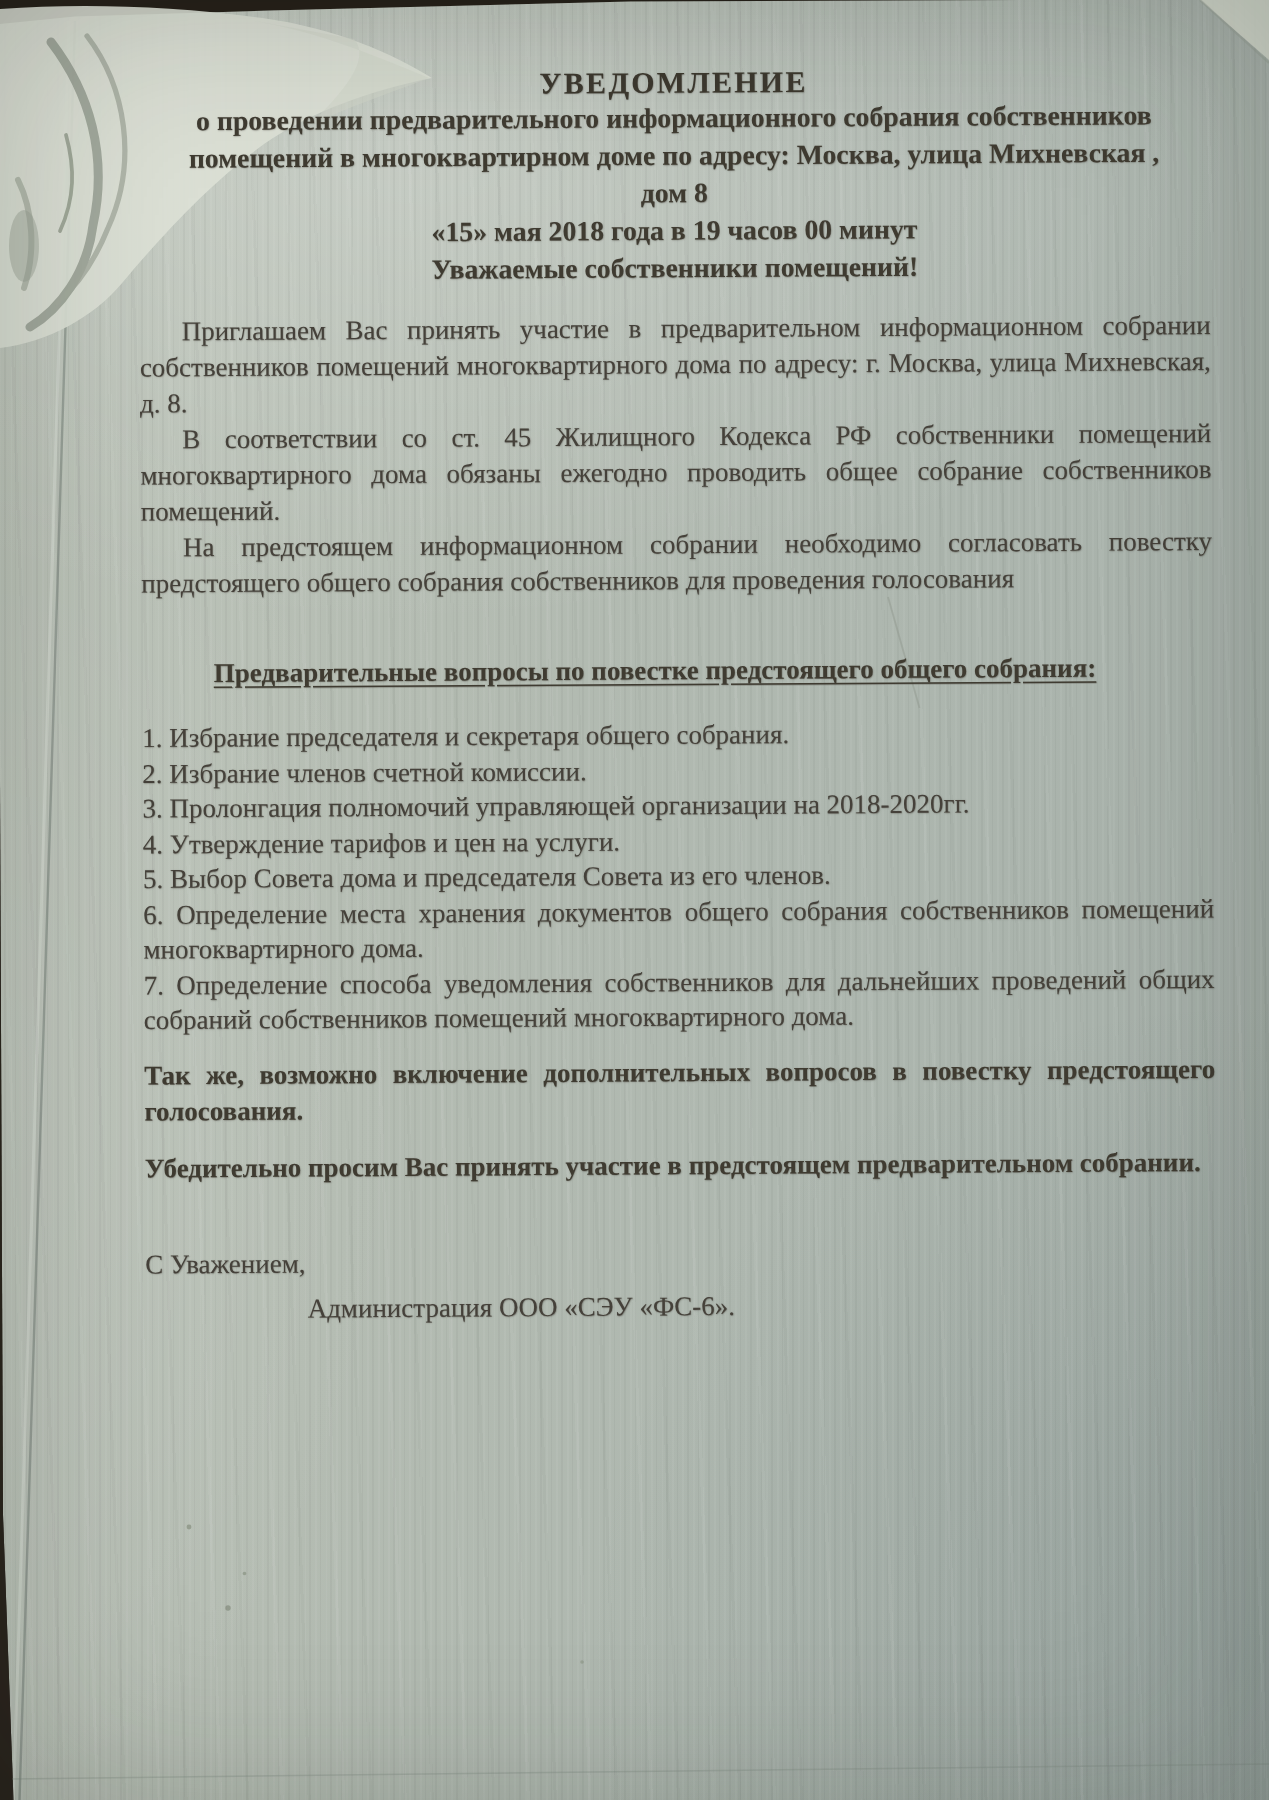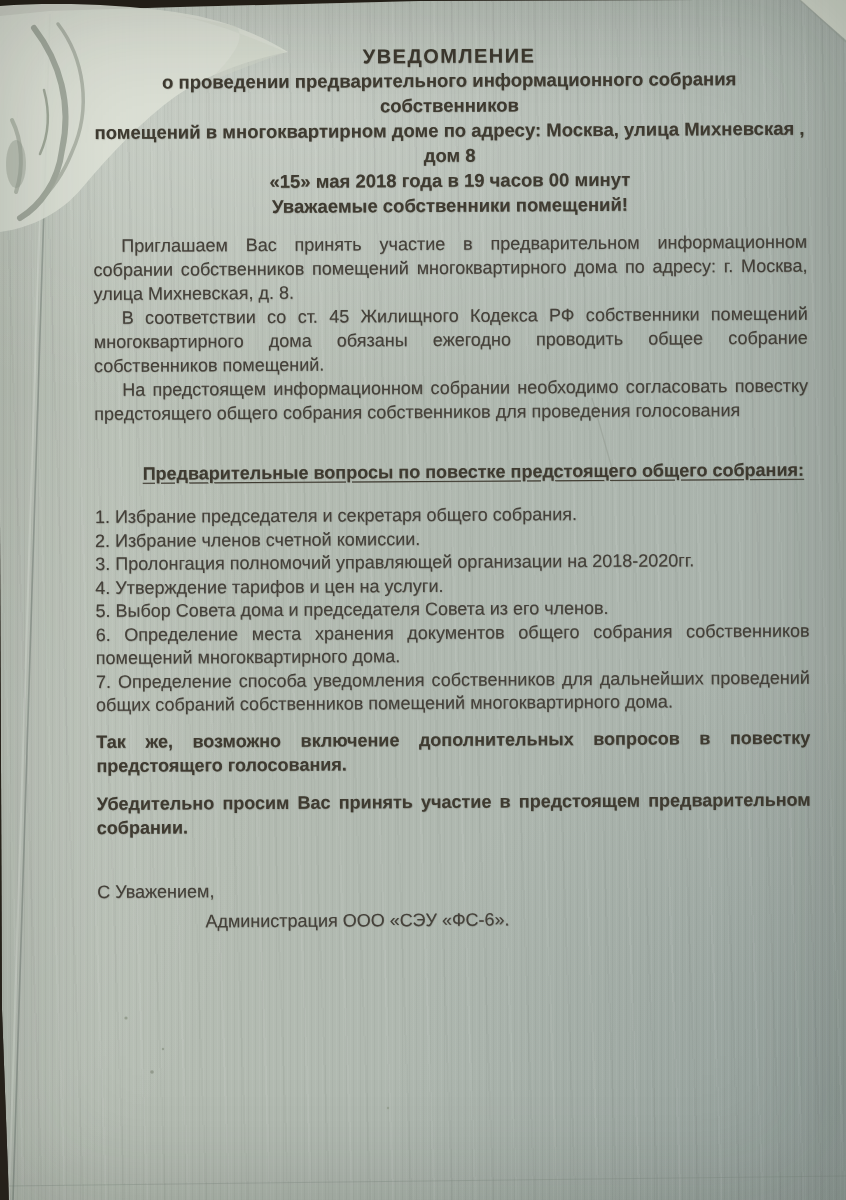--- a/index.html
+++ b/index.html
@@ -1,19 +1,19 @@
 <!DOCTYPE html>
 <html lang="ru"><head>
 <meta charset="utf-8">
 <style>
   html,body{margin:0;padding:0;background:#15120e;}
   .photo{
     position:relative;width:846px;height:1200px;overflow:hidden;
     background:#262019;
-    font-family:Liberation Sans, sans-serif;
+    font-family:Liberation Serif, serif;
   }
   
   .paper{
     position:absolute;inset:0;
     clip-path:polygon(0px 16px,50px 11px,180px 7px,420px 1px,700px 0px,846px 0px,
                       846px 1200px,9px 1200px,2px 1010px,0px 520px);
     background:
       radial-gradient(ellipse 900px 520px at 32% 8%,rgba(255,255,255,.22),rgba(255,255,255,0) 62%),
       radial-gradient(ellipse 760px 760px at 98% 92%,rgba(32,58,64,.13),rgba(0,0,0,0) 58%),
       radial-gradient(ellipse 500px 900px at 0% 60%,rgba(255,255,255,.10),rgba(255,255,255,0) 55%),

